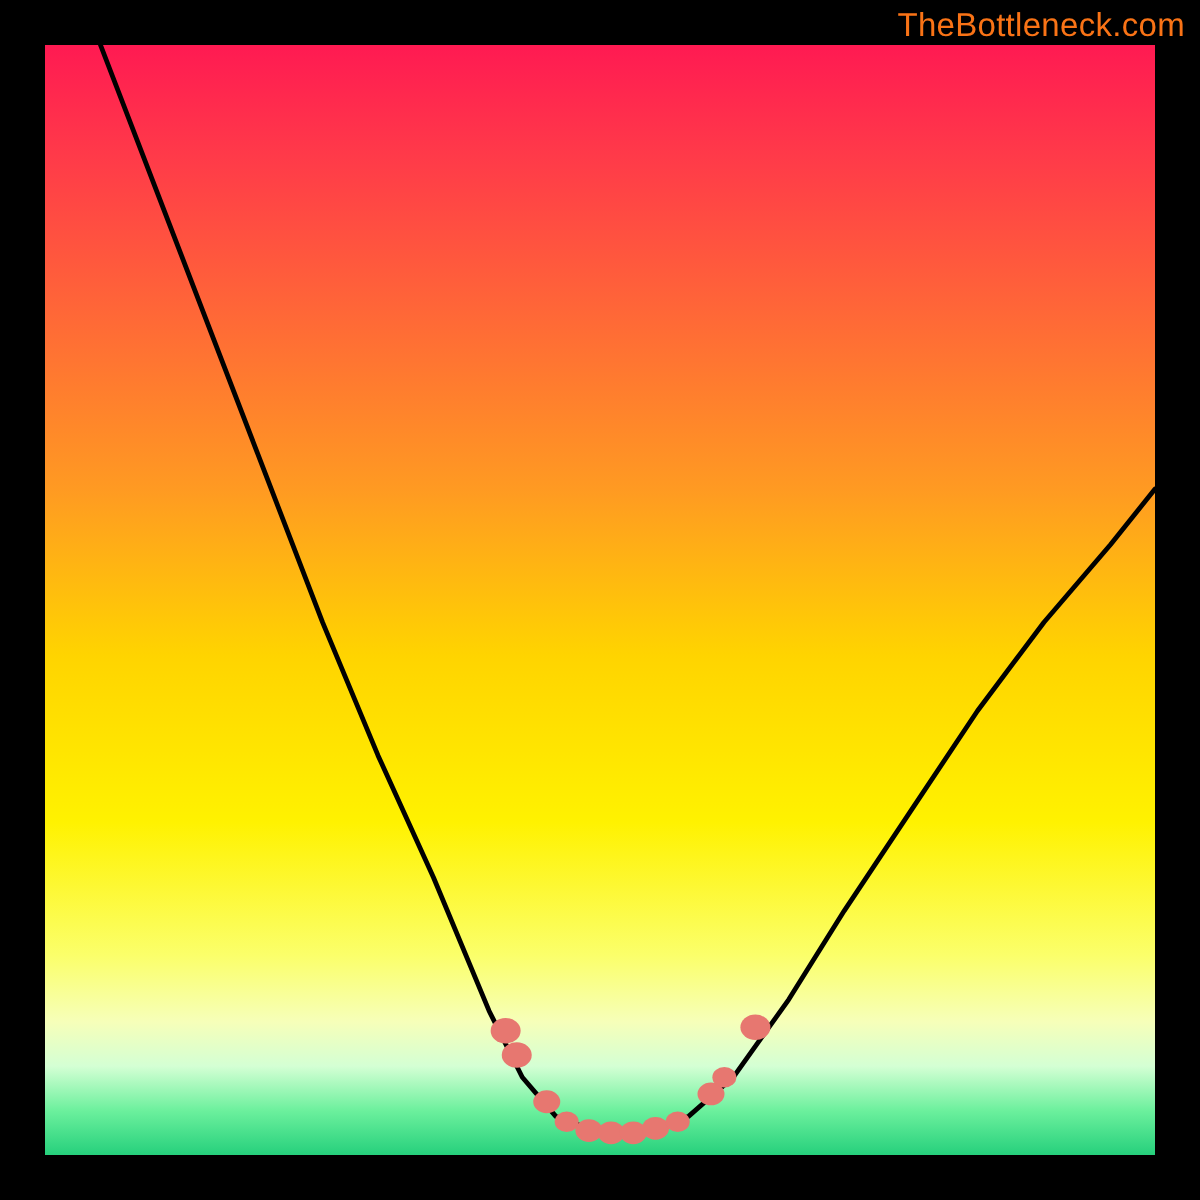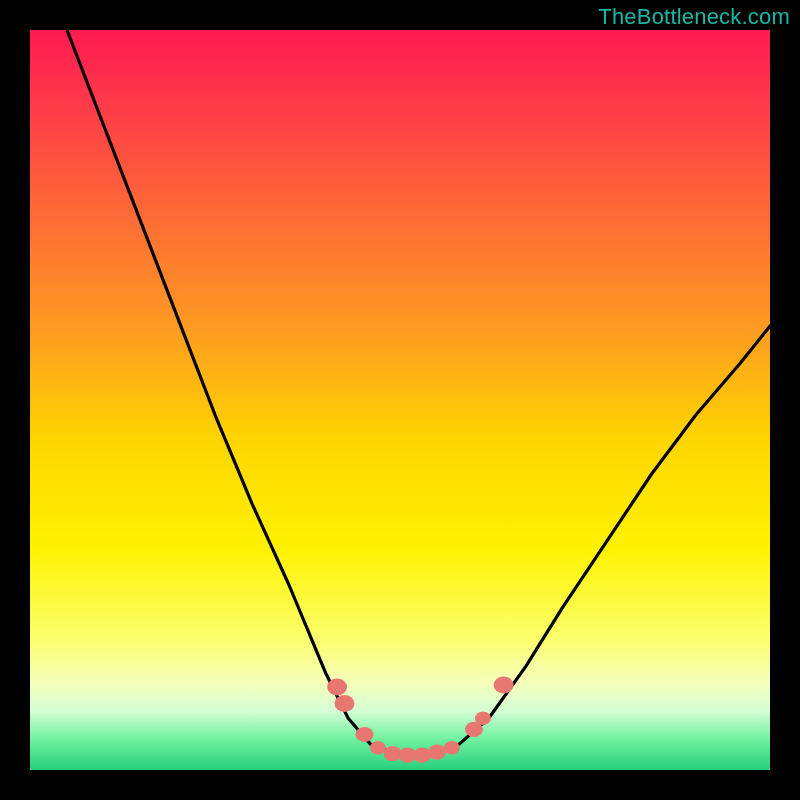--- a/index.html
+++ b/index.html
@@ -24,21 +24,21 @@
     top: 30px;
     left: 30px;
     width: 740px;
     height: 740px;
     
   }
   .watermark {
     position: absolute;
     top: 4px;
     right: 10px;
-    color: #14b8a6;
+    color: #f97316;
     font-size: 22px;
     font-weight: 500;
     letter-spacing: 0.2px;
     user-select: none;
   }
   svg.curve {
     position: absolute;
     top: 30px;
     left: 30px;
     width: 740px;

